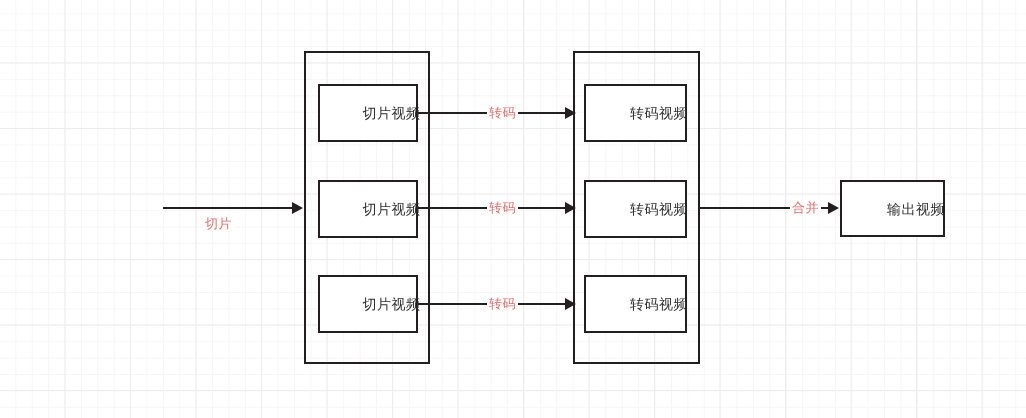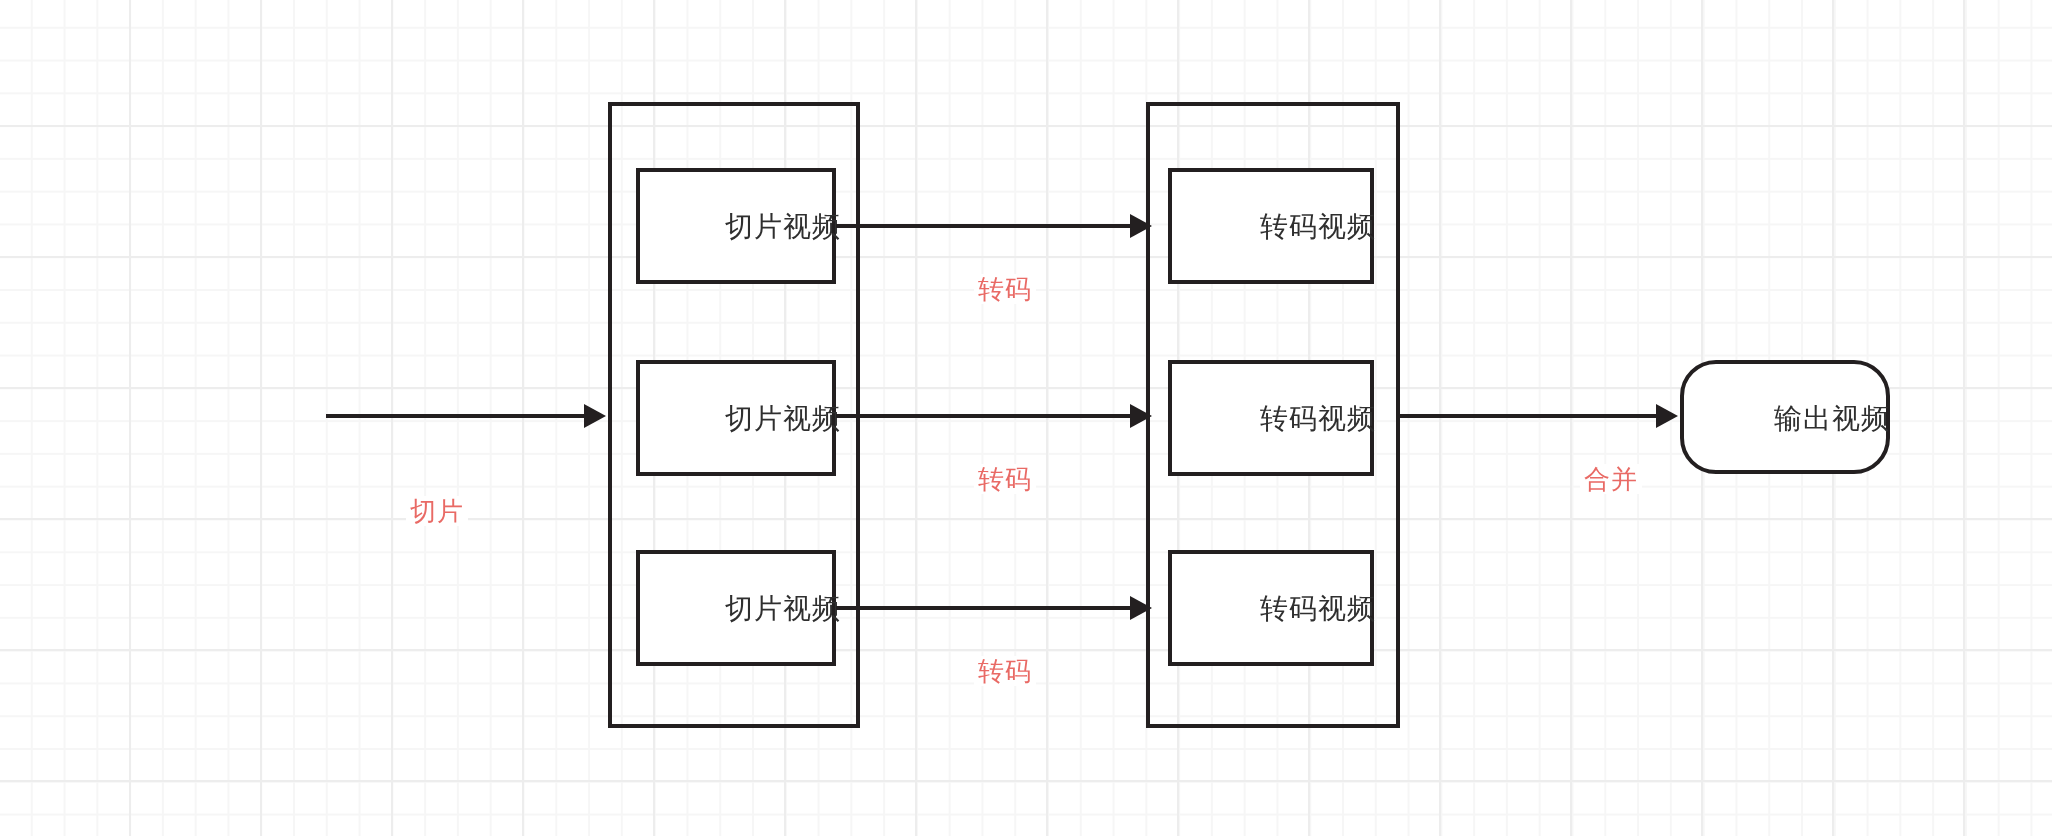--- a/index.html
+++ b/index.html
@@ -72,21 +72,20 @@
   }
   .edge-label {
     position: absolute;
     color: #e96a65;
     font-size: 13px;
     line-height: 1;
     letter-spacing: 0.5px;
     background: #ffffff;
     padding: 1px 2px;
     white-space: nowrap;
-    margin-top: 32px;
   }
 
   
   #watermark {
     position: absolute;
     right: 14px;
     bottom: 10px;
     font-size: 29px;
     color: #e9eaec;
     letter-spacing: 1px;
@@ -139,18 +138,18 @@
     <span>转码视频</span>
   </div>
   <div class="node-box" style="left:584px; top:275px; width:103px; height:58px;">
     <span>转码视频</span>
   </div>
 
   <div class="edge" style="left:700px; top:207px; width:130px;"></div>
   <div class="arrow-head" style="left:828px; top:202px;"></div>
   <div class="edge-label" style="left:790px; top:200px;">合并</div>
 
-  <div class="node-box" style="left:840px; top:180px; width:105px; height:57px;border-radius:18px;">
+  <div class="node-box" style="left:840px; top:180px; width:105px; height:57px;">
     <span>输出视频</span>
   </div>
 
 
 </div>
 
 </body></html>

